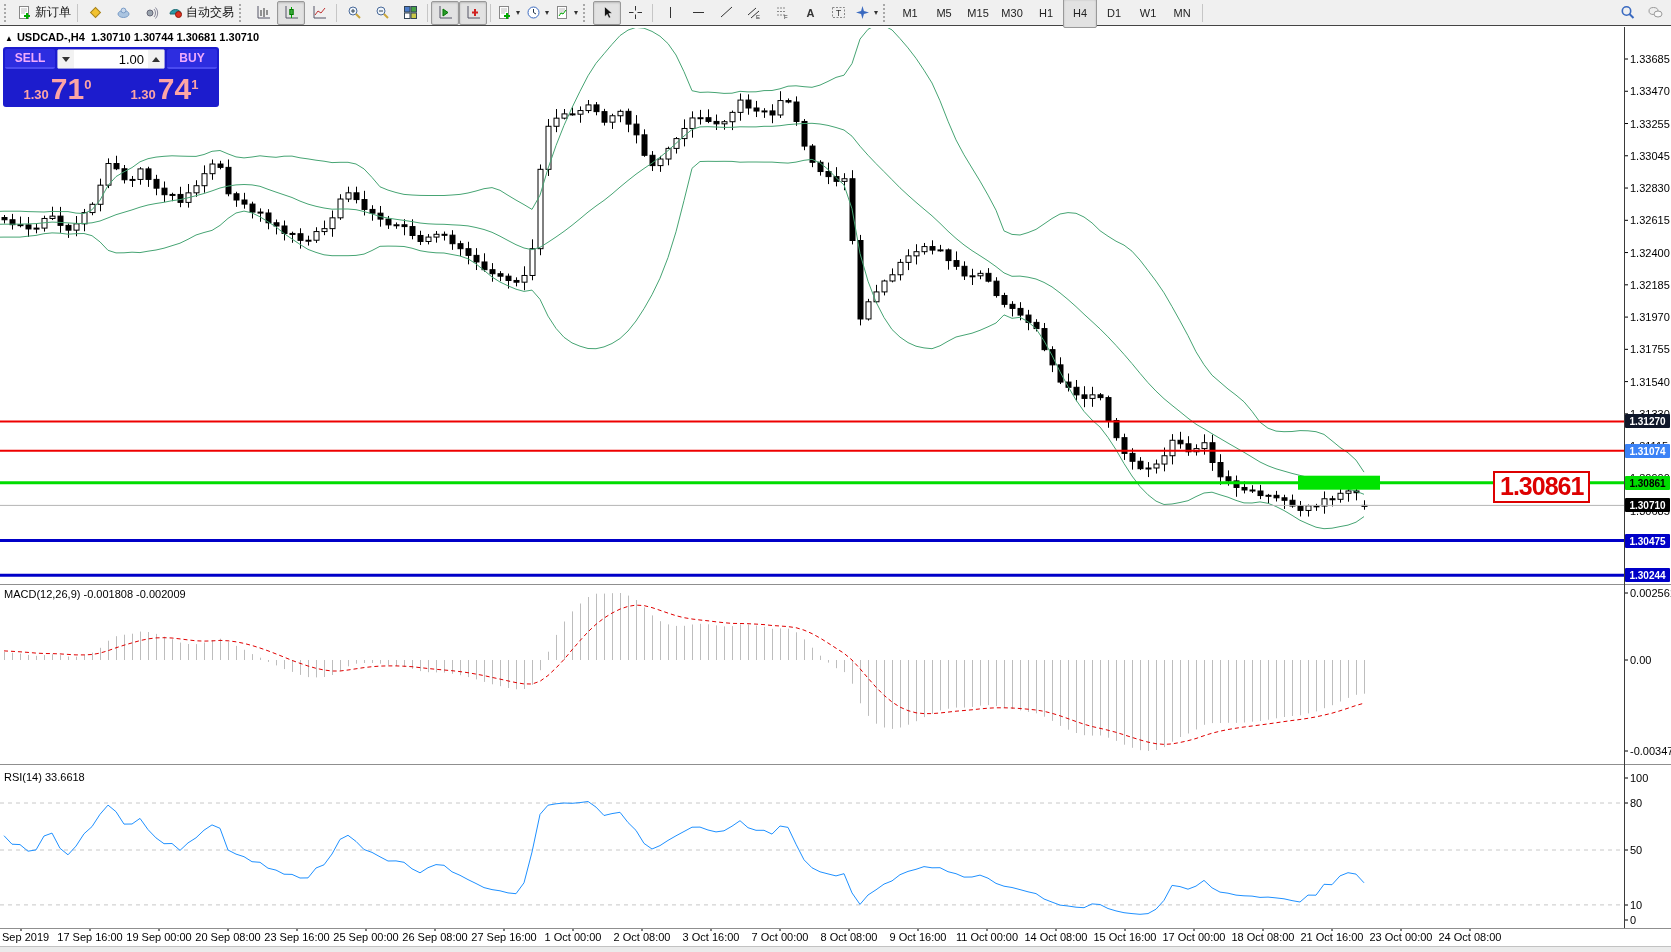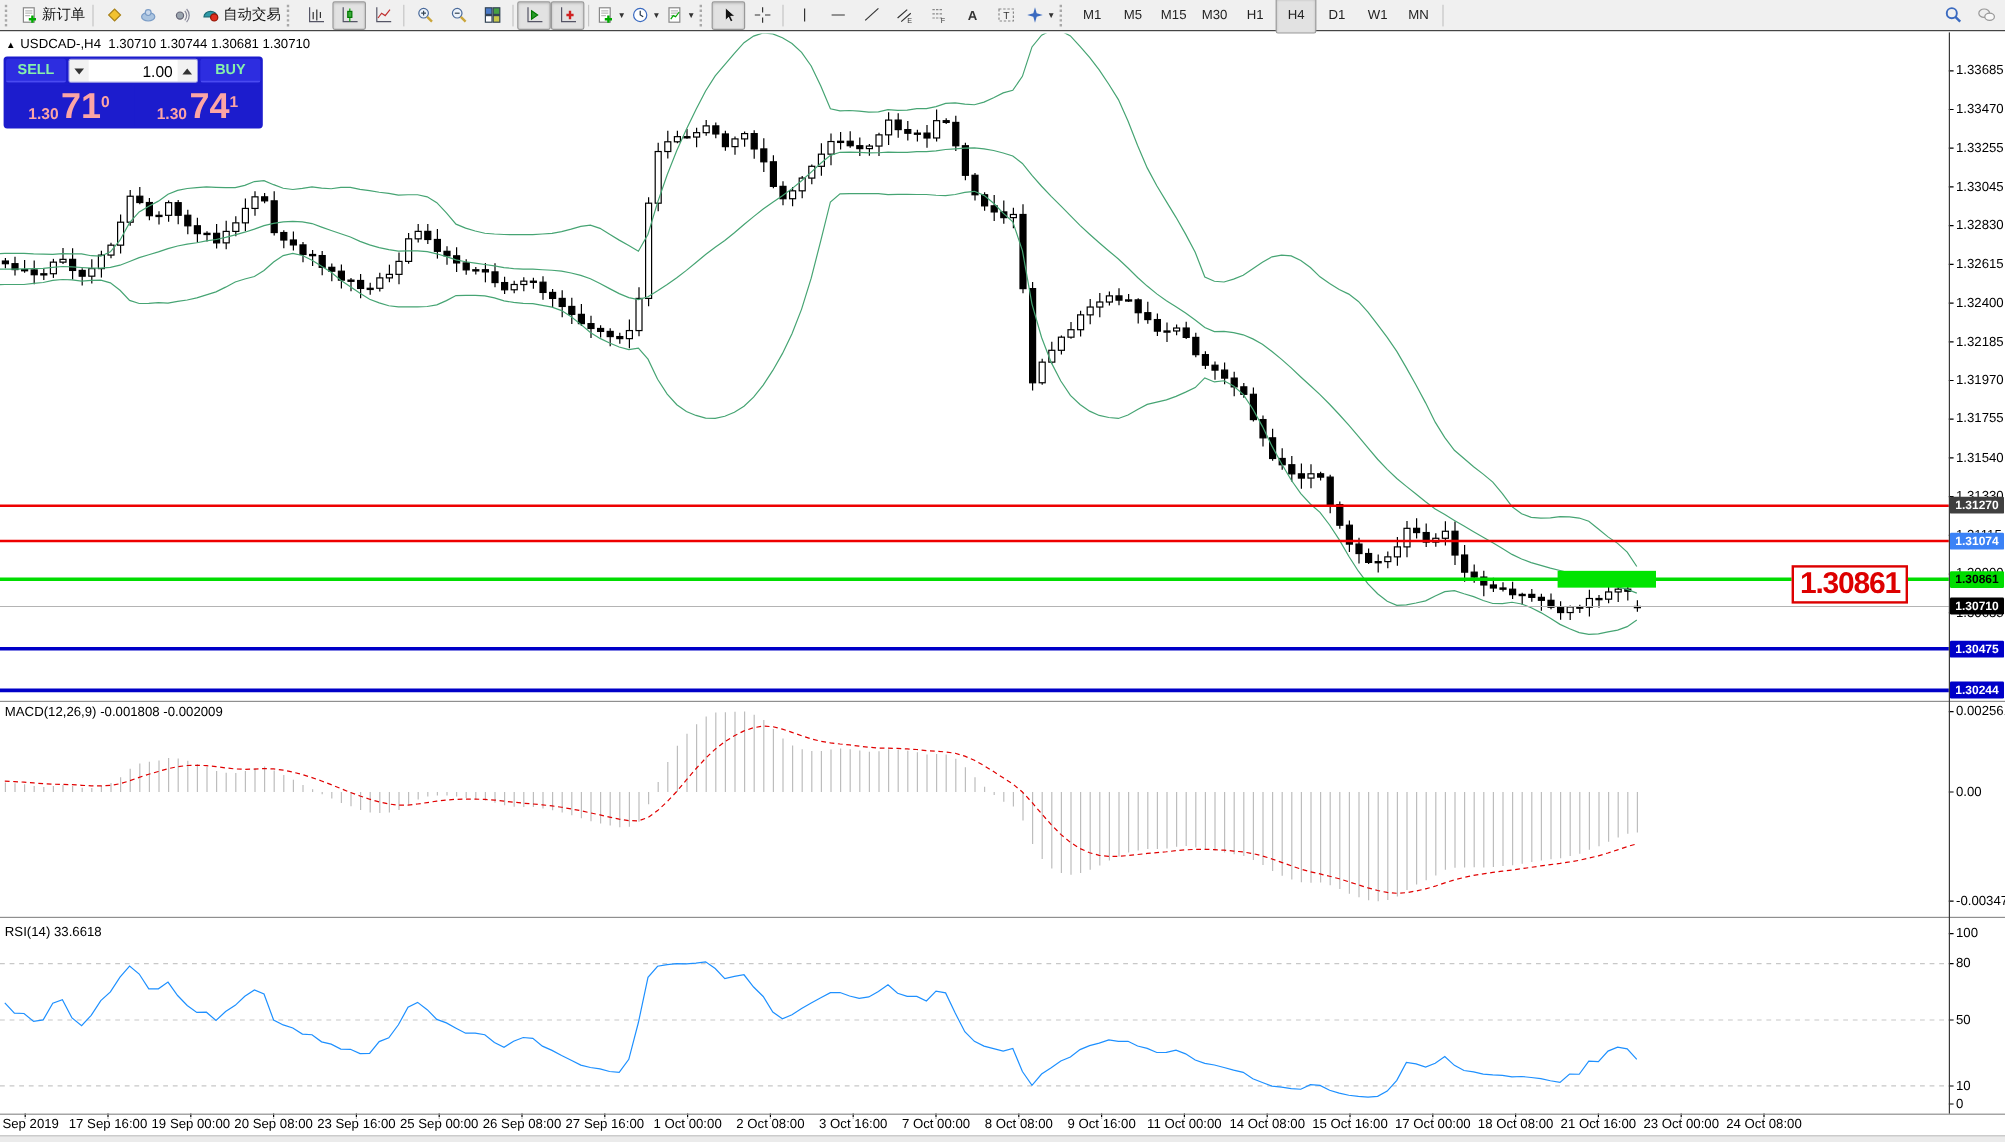--- a/index.html
+++ b/index.html
@@ -13,26 +13,26 @@
   .tb.active{background:#e2e2e2;border-color:#999;box-shadow:inset 0 1px 2px rgba(0,0,0,.18);}
   .tb .lbl{font-size:12px;color:#111;white-space:nowrap;}
   .tb .dd{font-size:8px;color:#333;margin-left:1px;}
   .tb svg{display:block;}
   .tf{font-size:11px;color:#222;padding:3px 5px;}
   .grip{width:6px;height:18px;margin:0 2px;border-left:2px dotted #a8a8a8;}
   .sep{width:1px;height:18px;background:#c6c6c6;margin:0 3px;}
   .spacer{flex:1;}
   
   .abs{position:absolute;}
-  #symbol-title{left:5px;top:31px;font-size:11px;font-weight:normal;color:#000;white-space:nowrap;}
+  #symbol-title{left:5px;top:31px;font-size:11px;font-weight:bold;color:#000;white-space:nowrap;}
   #symbol-title .mk{font-size:8px;margin-right:4px;}
   
   #trade-panel{left:3px;top:47px;width:216px;background:#1c1ccd;border-radius:3px;padding:2px;box-sizing:border-box;}
   #tp-row1{display:flex;height:20px;gap:2px;}
-  .tp-btn{flex:0 0 50px;background:#2d2de0;color:#86efac;font-size:12px;font-weight:bold;
+  .tp-btn{flex:0 0 50px;background:#2d2de0;color:#f0abfc;font-size:12px;font-weight:bold;
           display:flex;align-items:center;justify-content:center;border-radius:2px;border-bottom:2px solid #4a4af0;}
   #tp-vol{flex:1;display:flex;background:#fff;border-radius:2px;overflow:hidden;border:1px solid #9a9ae0;}
   .tp-spin{width:16px;background:#f2f2f2;display:flex;align-items:center;justify-content:center;border:0;}
   .tri-dn{width:0;height:0;border-left:4px solid transparent;border-right:4px solid transparent;border-top:5px solid #333;}
   .tri-up{width:0;height:0;border-left:4px solid transparent;border-right:4px solid transparent;border-bottom:5px solid #333;}
   #tp-vol input{flex:1;border:0;outline:0;text-align:right;font-size:13px;padding-right:4px;width:60px;
                 font-family:"Liberation Sans",sans-serif;}
   #tp-row2{display:flex;height:34px;gap:2px;margin-top:2px;}
   .tp-price{flex:1;color:#fca5a5;display:flex;align-items:flex-end;justify-content:center;padding-bottom:1px;background:#1c1ccd;}
   .tp-small{font-size:13px;font-weight:bold;margin-right:2px;margin-bottom:2px;}
@@ -968,21 +968,21 @@
       <div class="ptick" style="top:472px">1.30900</div>
       <div class="ptick" style="top:505px">1.30685</div>
       <div class="mtick" style="top:587px">0.002561</div>
       <div class="mtick" style="top:654px">0.00</div>
       <div class="mtick" style="top:745px">-0.003479</div>
       <div class="rtick" style="top:772px">100</div>
       <div class="rtick" style="top:797px">80</div>
       <div class="rtick" style="top:844px">50</div>
       <div class="rtick" style="top:899px">10</div>
       <div class="rtick" style="top:914px">0</div>
-      <div class="badge" style="top:414px;background:#404040;color:#ffffff">1.31270</div>
+      <div class="badge" style="top:414px;background:#0f172a;color:#ffffff">1.31270</div>
       <div class="badge" style="top:444px;background:#3b82f6;color:#ffffff">1.31074</div>
       <div class="badge" style="top:476px;background:#00dd00;color:#000000">1.30861</div>
       <div class="badge" style="top:534px;background:#0000c8;color:#ffffff">1.30475</div>
       <div class="badge" style="top:568px;background:#0000c8;color:#ffffff">1.30244</div>
       <div class="badge" style="top:498px;background:#000000;color:#ffffff">1.30710</div>
       <div class="tlabel" style="left:21px">6 Sep 2019</div>
       <div class="tlabel" style="left:90px">17 Sep 16:00</div>
       <div class="tlabel" style="left:159px">19 Sep 00:00</div>
       <div class="tlabel" style="left:228px">20 Sep 08:00</div>
       <div class="tlabel" style="left:297px">23 Sep 16:00</div>

